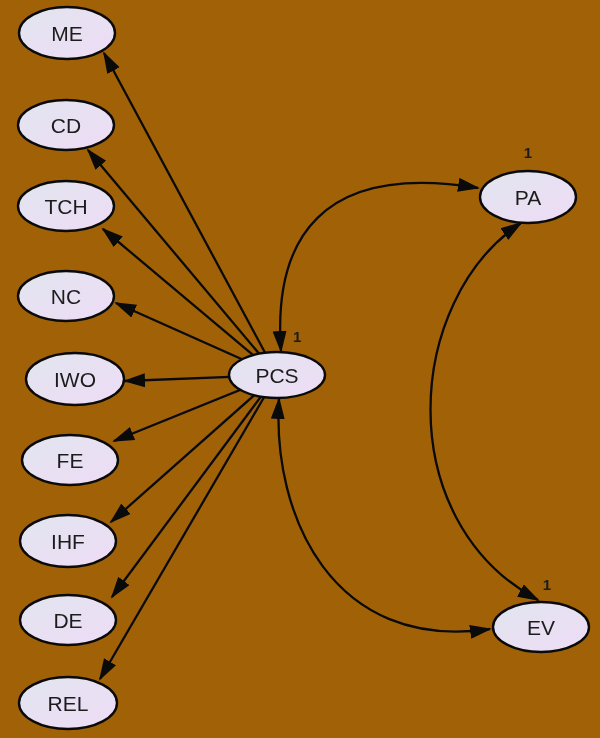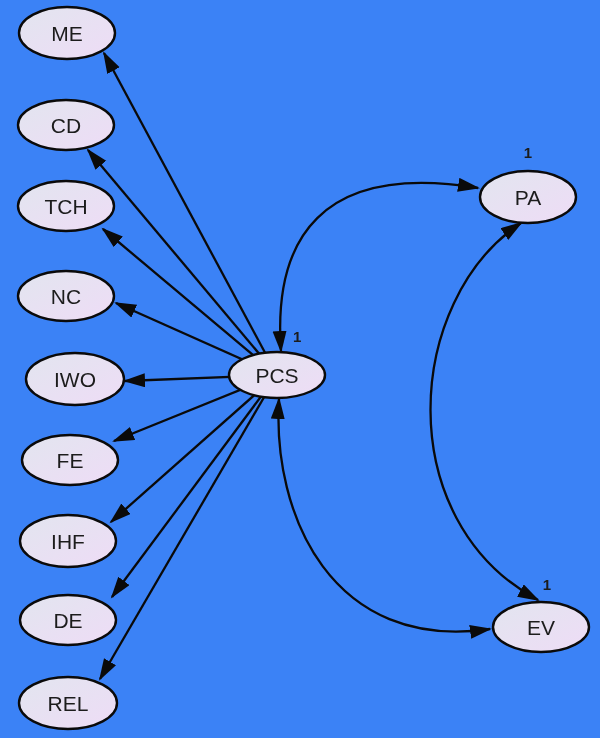--- a/index.html
+++ b/index.html
@@ -28,21 +28,21 @@
     font-weight: 400;
   }
   .variance-label {
     font-family: "Liberation Sans", sans-serif;
     font-weight: 600;
   }
 </style>
 </head>
 <body>
 
-<div class="canvas" style="background: #3b82f6;">
+<div class="canvas" style="background: #a16207;">
   <svg id="diagram" width="600" height="738" viewBox="0 0 600 738" xmlns="http://www.w3.org/2000/svg">
     <defs>
       <linearGradient id="nodeGrad" x1="0" y1="0" x2="1" y2="1">
         <stop id="gradStop0" offset="0" stop-color="#e2e5ef"></stop>
         <stop id="gradStop1" offset="1" stop-color="#eedcf6"></stop>
       </linearGradient>
       <marker id="ah" markerUnits="userSpaceOnUse" markerWidth="28" markerHeight="20" refX="20" refY="7" orient="auto">
         <path id="ahPath" d="M 0,0 L 22,7 L 0,14 Z" fill="#0a0a0a"></path>
       </marker>
       <marker id="ahs" markerUnits="userSpaceOnUse" markerWidth="28" markerHeight="20" refX="20" refY="7" orient="auto-start-reverse">

